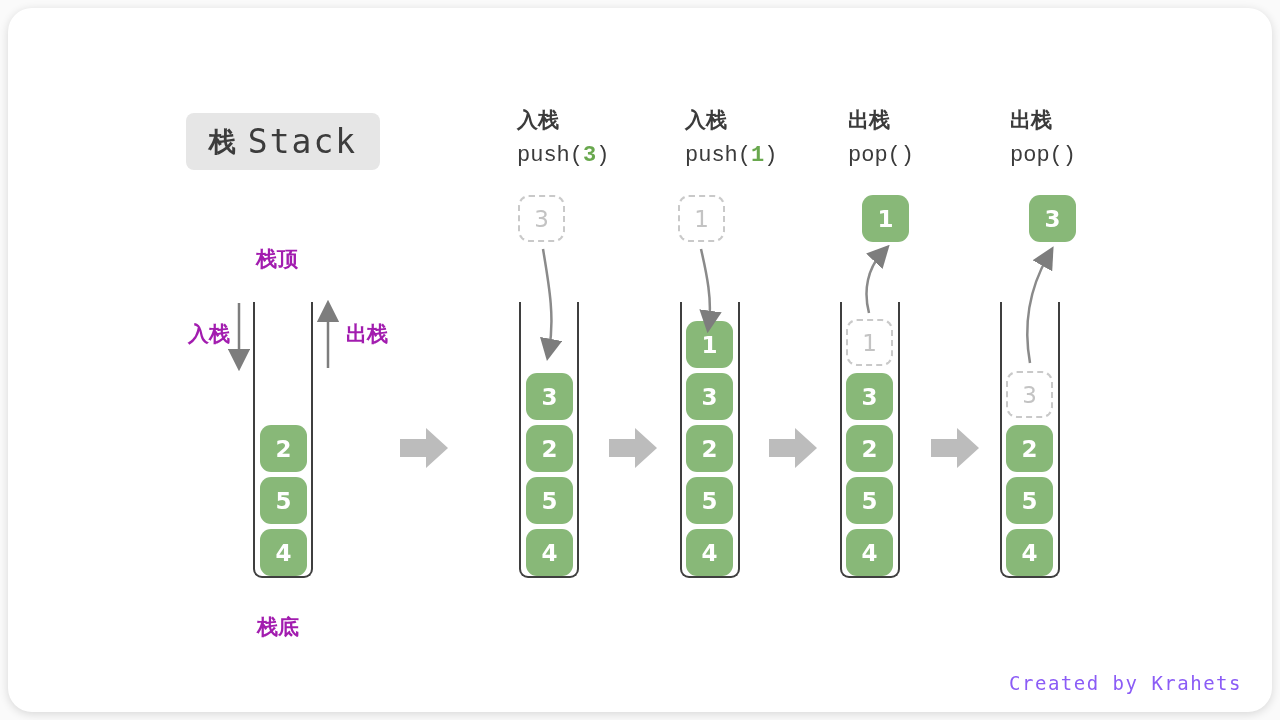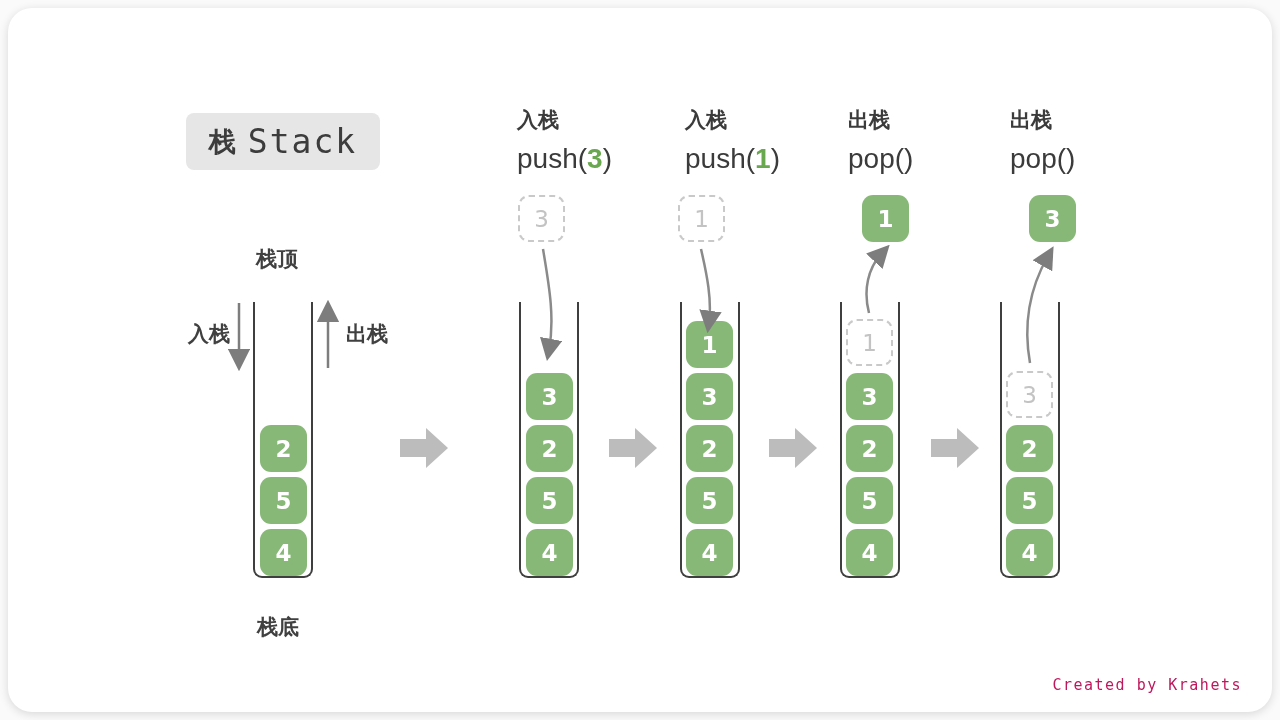--- a/index.html
+++ b/index.html
@@ -4,38 +4,38 @@
 <style>
   html,body{margin:0;padding:0;background:#f2f2f2;}
   .canvas{position:relative;width:1280px;height:720px;font-family:"DejaVu Sans","Liberation Sans",sans-serif;overflow:hidden;background:#fafafa;}
   .card{position:absolute;left:8px;top:8px;right:8px;bottom:8px;background:#ffffff;border-radius:24px;box-shadow:0 2px 10px rgba(0,0,0,0.14);}
 
   .title{position:absolute;left:186px;top:113px;width:194px;height:57px;background:#e6e6e6;border-radius:8px;
          display:flex;align-items:center;justify-content:center;gap:12px;color:#3c3c3c;}
   .title .zh{font-size:27px;font-weight:700;}
   .title .en{font-family:"DejaVu Sans Mono","Liberation Mono",monospace;font-size:33px;letter-spacing:2px;}
 
-  .cn-label{position:absolute;font-size:21px;font-weight:700;color:#404040;white-space:nowrap;}
+  .cn-label{position:absolute;font-size:21px;font-weight:700;color:#a21caf;white-space:nowrap;}
 
   .well{position:absolute;top:302px;width:60px;height:276px;border-left:2px solid #3f3f3f;border-right:2px solid #3f3f3f;
         border-bottom:2px solid #3f3f3f;border-radius:0 0 9px 9px;box-sizing:border-box;}
 
   .cell{position:absolute;width:47px;height:47px;border-radius:11px;background:#88b878;color:#ffffff;
         display:flex;align-items:center;justify-content:center;font-size:23px;font-weight:700;box-sizing:border-box;}
   .cell.ghost{background:#ffffff;border:2px dashed #c9c9c9;color:#c3c3c3;font-weight:400;}
 
   .op{position:absolute;top:106px;color:#3b3b3b;}
   .op .op-cn{font-size:21px;font-weight:700;margin-bottom:9px;}
-  .op .op-code{font-family:Liberation Sans, sans-serif;font-size:28px;}
+  .op .op-code{font-family:Liberation Mono, monospace;font-size:22px;}
   .op .op-code .arg{color:#69a84e;font-weight:700;}
 
   svg.overlay{position:absolute;left:0;top:0;pointer-events:none;}
 
   .footer{position:absolute;right:38px;bottom:26px;font-family:"DejaVu Sans Mono","Liberation Mono",monospace;
-          font-size:15px;letter-spacing:1.5px;color:#be185d;}
+          font-size:19px;letter-spacing:1.5px;color:#8b5cf6;}
 </style>
 </head>
 <body>
 
 <div class="canvas">
   <div class="card"></div>
 
   <div class="title">
     <span class="zh">栈</span>
     <span class="en">Stack</span>

